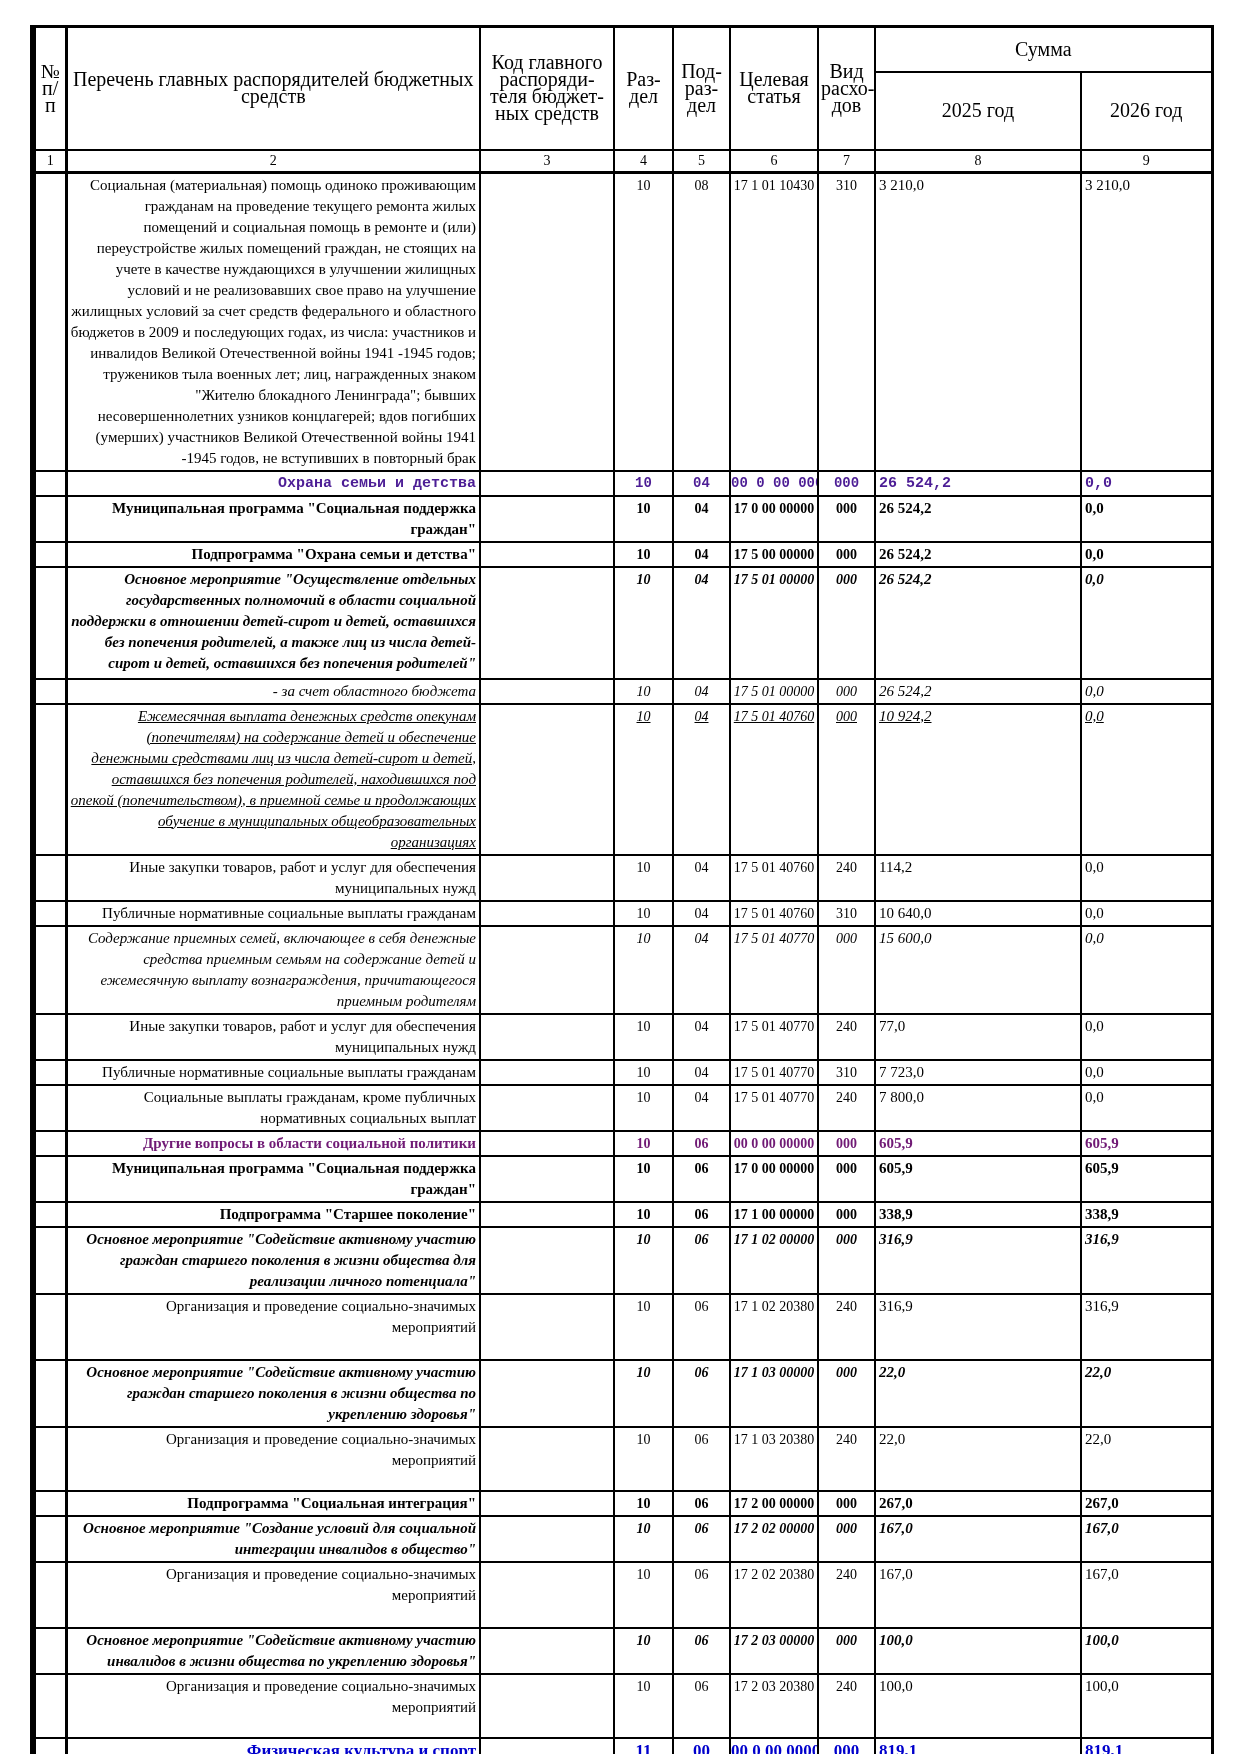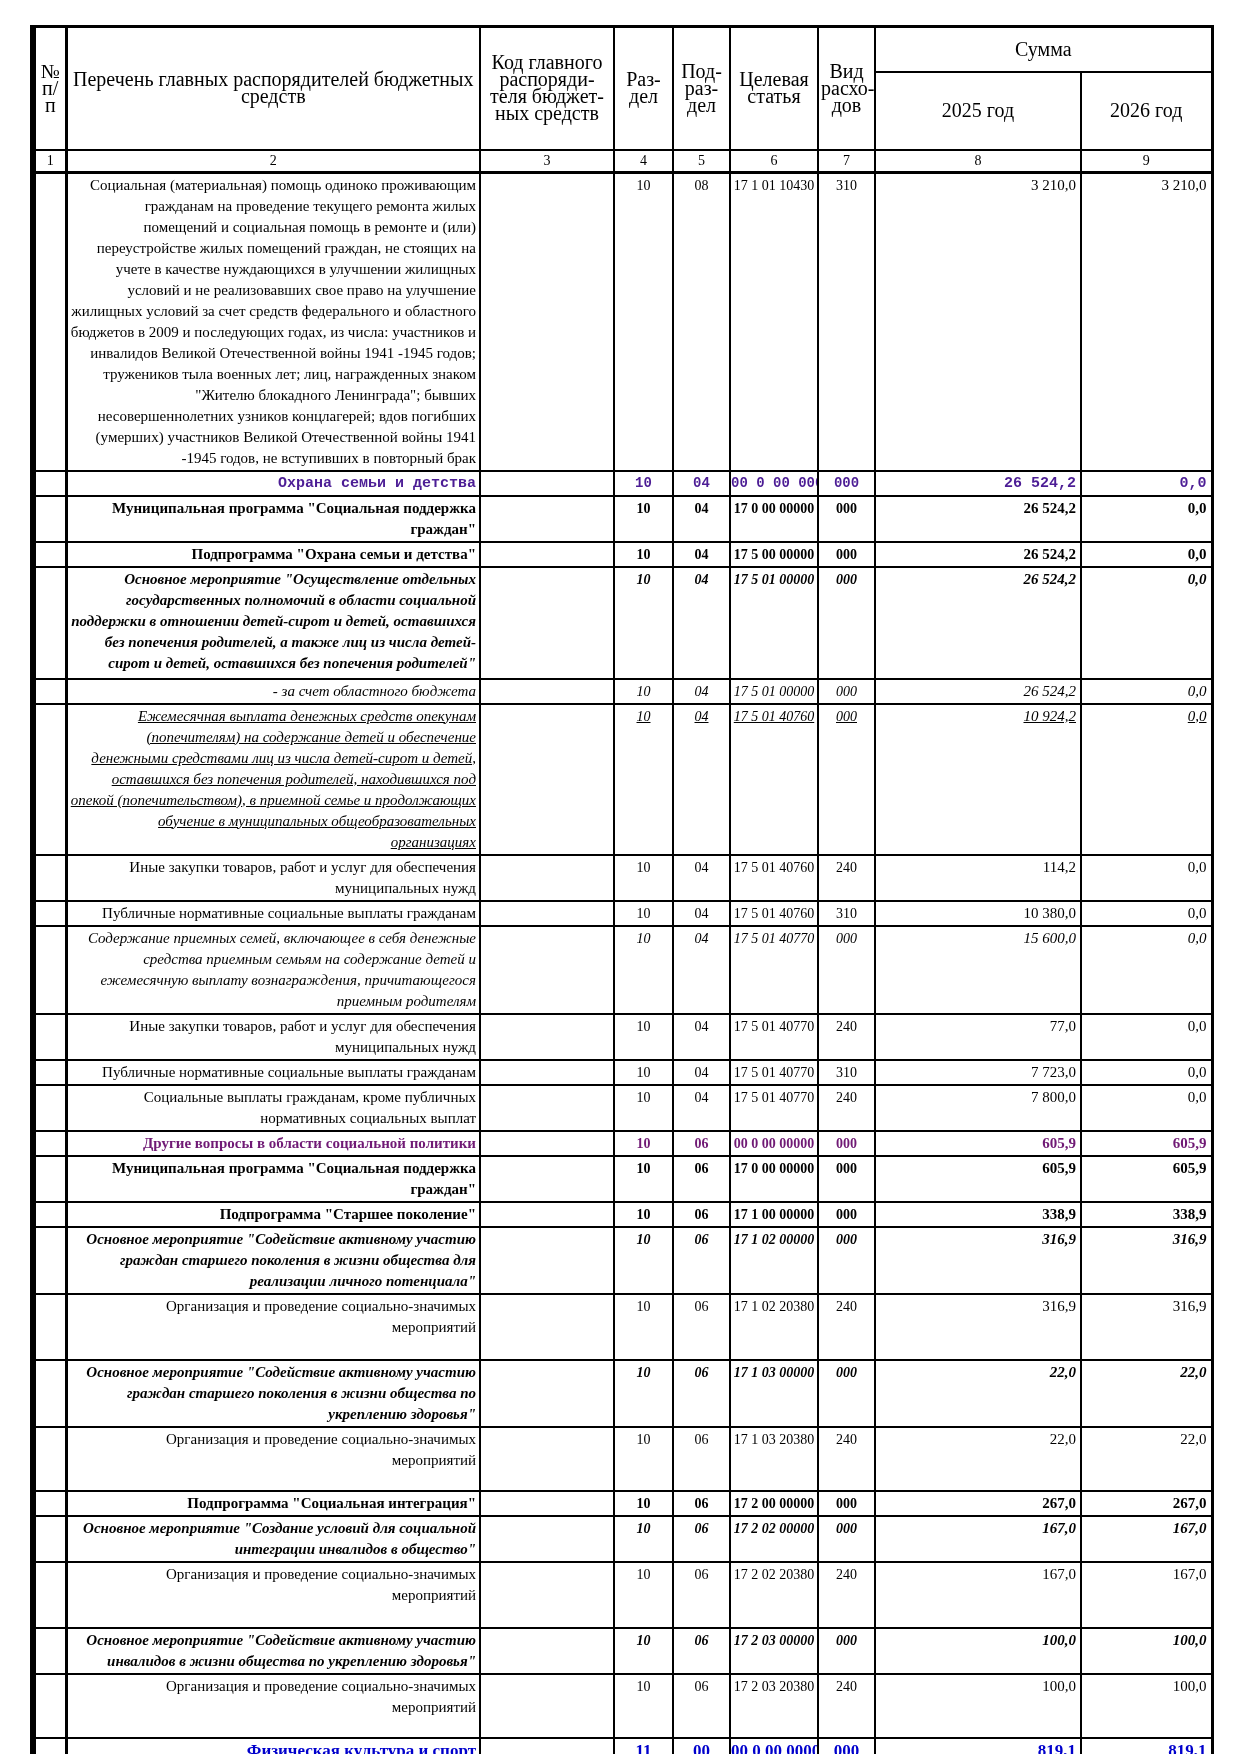--- a/index.html
+++ b/index.html
@@ -11,21 +11,21 @@
     font-weight:normal;font-size:15px;line-height:21px;overflow:hidden;}
   thead th{text-align:center;vertical-align:middle;font-size:20px;line-height:17px;padding:2px;}
   tr.colnum th{height:20px;padding:0;font-size:14px;line-height:16px;vertical-align:middle;border-bottom:3px solid #000;}
   col.w-num{width:33px;}  col.w-desc{width:414px;} col.w-code{width:134px;}
   col.w-rz{width:59px;}   col.w-pz{width:57px;}    col.w-tg{width:88px;}
   col.w-vid{width:57px;}  col.w-y25{width:206px;}  col.w-y26{width:131px;}
   td.c-num{border-right:3px solid #000;}
   th.h-num{border-right:3px solid #000;margin-top:20px;}
   td.c-desc{text-align:right;}
   td.c-razdel,td.c-podrazdel,td.c-target,td.c-vid{text-align:center;white-space:nowrap;font-size:14px;padding:1px 0;}
-  td.c-y2025,td.c-y2026{text-align:right;white-space:nowrap;padding-right:4px;}
+  td.c-y2025,td.c-y2026{text-align:left;white-space:nowrap;padding-right:4px;}
   tr.r-bold td{font-weight:bold;}
   tr.r-italic td{font-style:italic;}
   tr.r-bolditalic td{font-weight:bold;font-style:italic;}
   tr.r-blue td{font-weight:bold;}
   tr.r-blue-lg td{font-weight:bold;font-size:17px;}
   tr.r-plain td.c-desc, tr.r-italic td.c-desc, tr.r-bolditalic td.c-desc{text-indent:8px;}
 </style>
 </head>
 <body>
 
@@ -159,21 +159,21 @@
           <td class="c-y2026">0,0</td>
         </tr>
         <tr class="r-plain" style="height: 22px;">
           <td class="c-num"></td>
           <td class="c-desc">Публичные нормативные социальные выплаты гражданам</td>
           <td class="c-code"></td>
           <td class="c-razdel">10</td>
           <td class="c-podrazdel">04</td>
           <td class="c-target">17 5 01 40760</td>
           <td class="c-vid">310</td>
-          <td class="c-y2025">10 380,0</td>
+          <td class="c-y2025">10 640,0</td>
           <td class="c-y2026">0,0</td>
         </tr>
         <tr class="r-italic" style="height: 82px;">
           <td class="c-num"></td>
           <td class="c-desc">Содержание приемных семей, включающее в себя денежные средства приемным семьям на содержание детей и ежемесячную выплату вознаграждения, причитающегося приемным родителям</td>
           <td class="c-code"></td>
           <td class="c-razdel">10</td>
           <td class="c-podrazdel">04</td>
           <td class="c-target">17 5 01 40770</td>
           <td class="c-vid">000</td>

